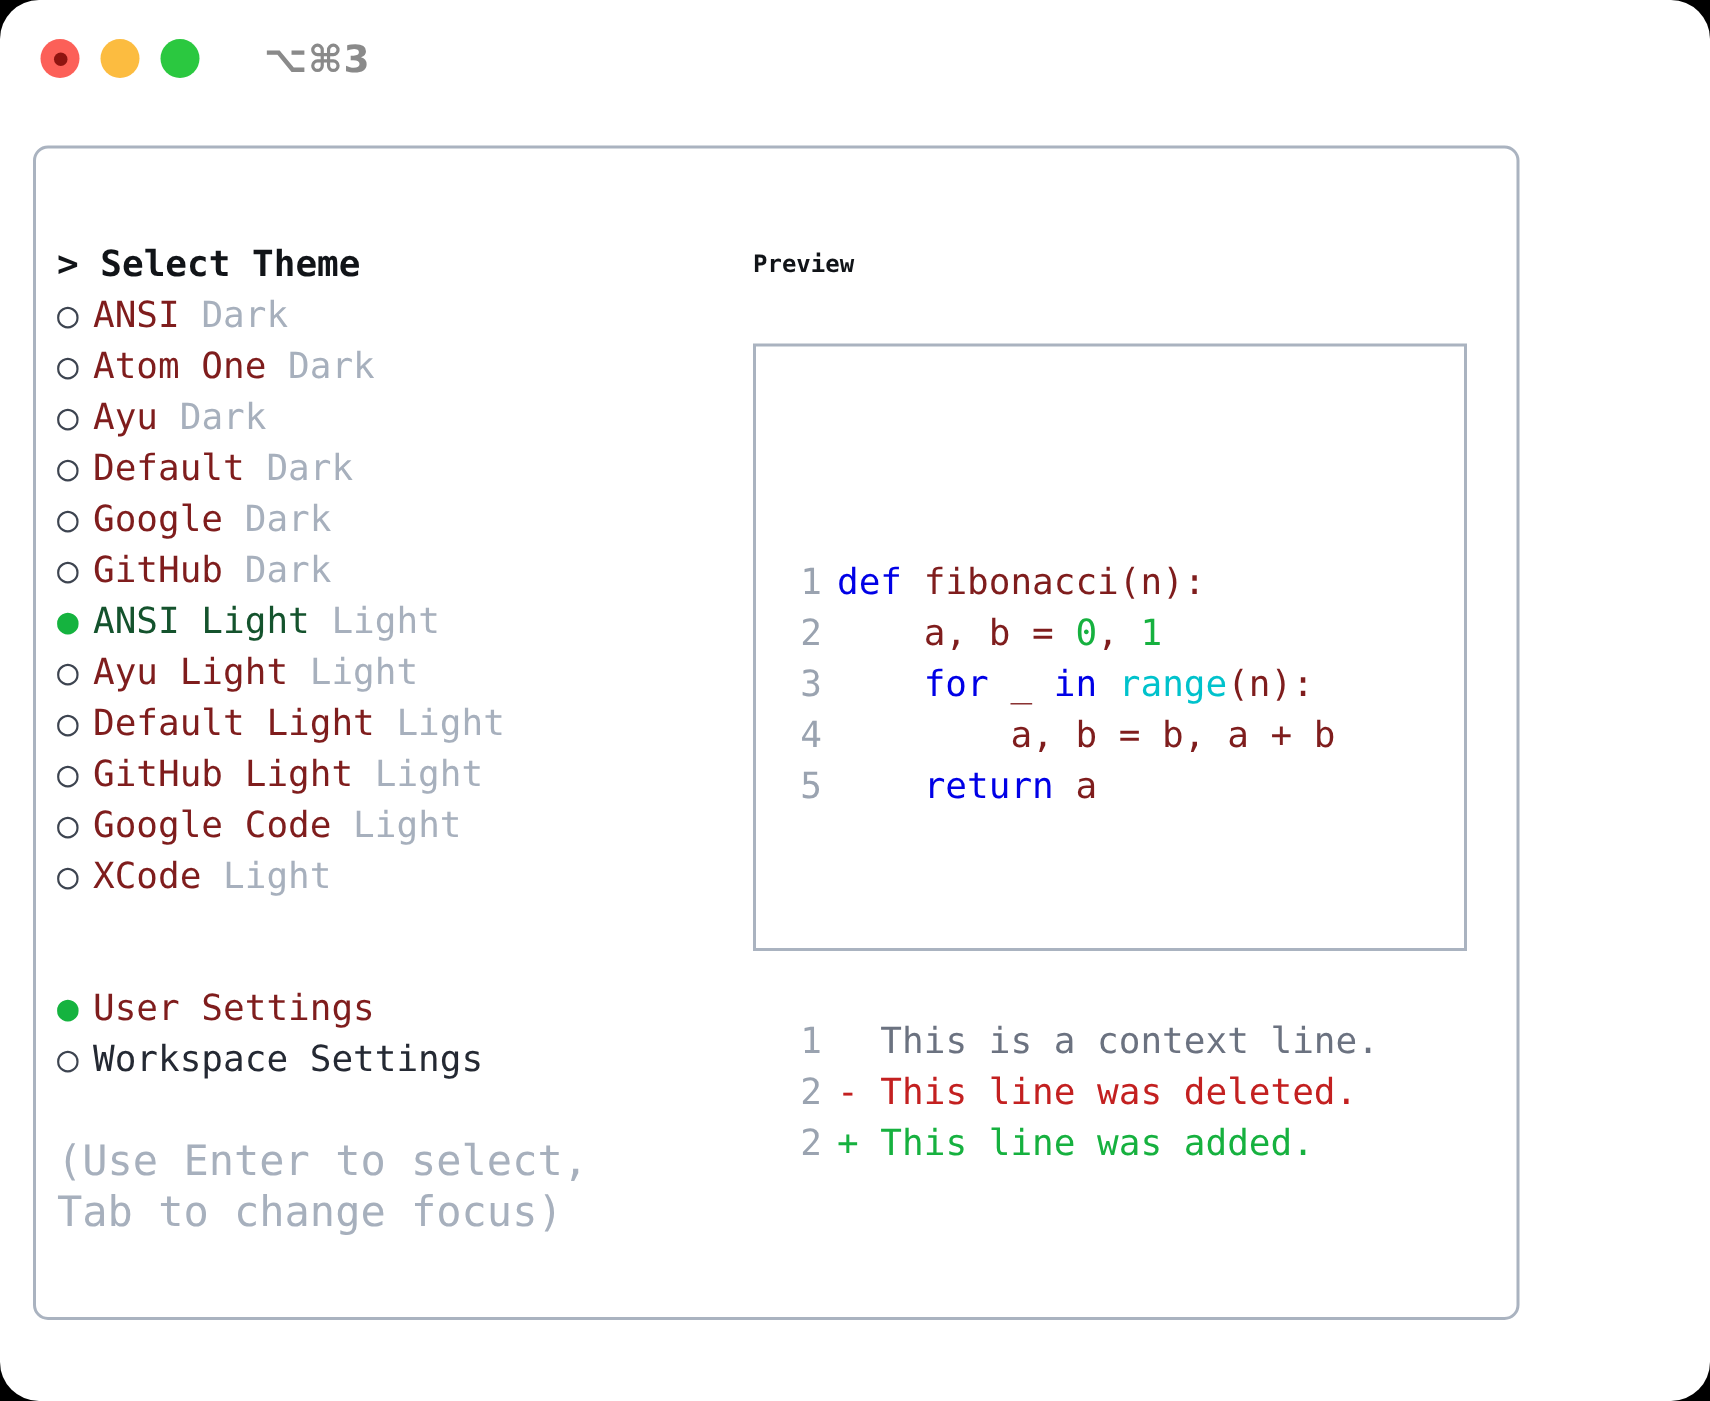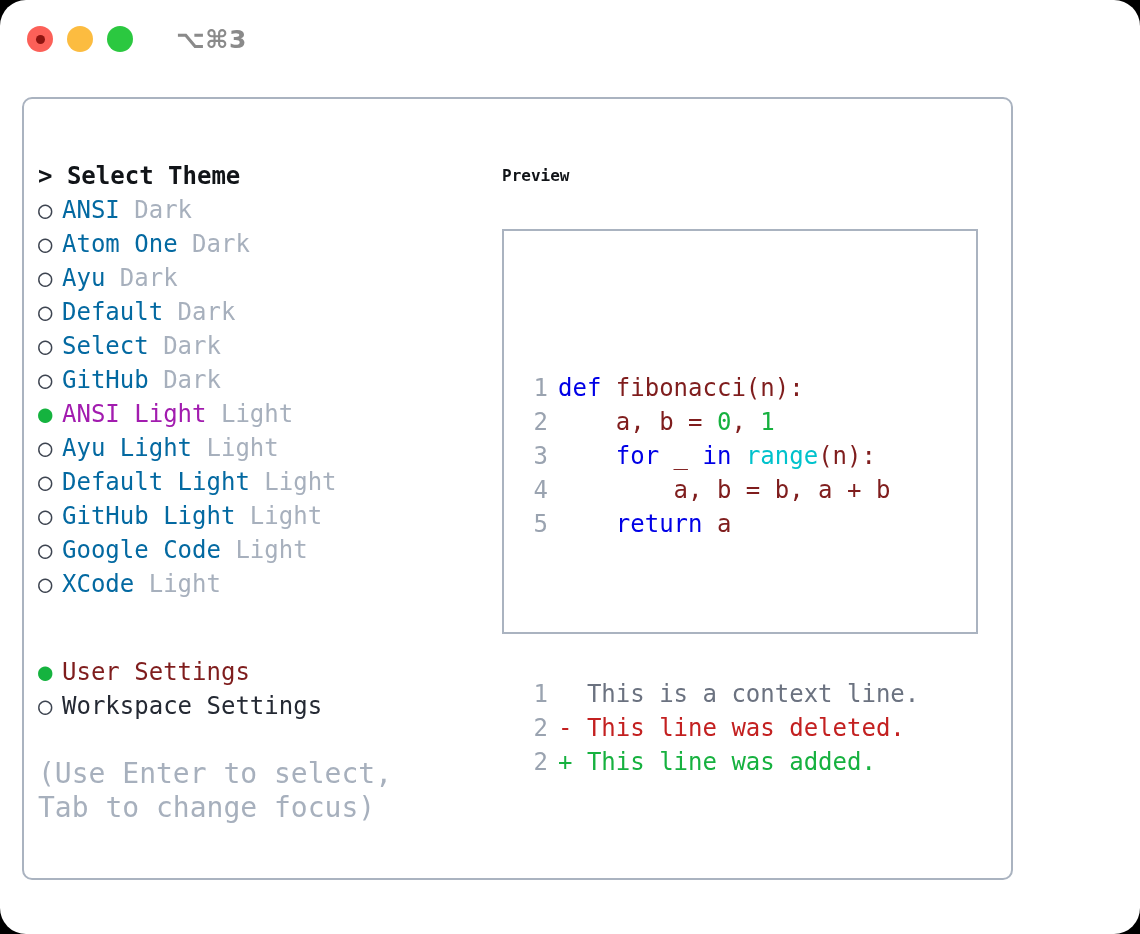--- a/index.html
+++ b/index.html
@@ -107,22 +107,22 @@
   .bullet {
     display: inline-block;
     width: 24px;
     flex: 0 0 24px;
     text-align: left;
     color: #3d4450;
     font-size: 24px;
   }
   .bullet.selected { color: #15b33f; }
 
-  .theme-name { color: #0369a1; }
-  .theme-row.selected .theme-name { color: #a21caf; }
+  .theme-name { color: #7f1d1d; }
+  .theme-row.selected .theme-name { color: #14532d; }
 
   .theme-kind { color: #a7b0bd; }
 
   .apply-section { margin-top: 34px; }
 
   .apply-header {
     font-size: 24px;
     color: #242933;
     line-height: 34px;
     white-space: pre;
@@ -228,21 +228,21 @@
       <div class="left-col">
 
         <div class="list-header">&gt; Select Theme</div>
 
         <div>
 
         <div class="theme-row"><span class="bullet">○</span><span class="theme-name">ANSI</span><span> </span><span class="theme-kind">Dark</span></div>
             <div class="theme-row"><span class="bullet">○</span><span class="theme-name">Atom One</span><span> </span><span class="theme-kind">Dark</span></div>
             <div class="theme-row"><span class="bullet">○</span><span class="theme-name">Ayu</span><span> </span><span class="theme-kind">Dark</span></div>
             <div class="theme-row"><span class="bullet">○</span><span class="theme-name">Default</span><span> </span><span class="theme-kind">Dark</span></div>
-            <div class="theme-row"><span class="bullet">○</span><span class="theme-name">Select</span><span> </span><span class="theme-kind">Dark</span></div>
+            <div class="theme-row"><span class="bullet">○</span><span class="theme-name">Google</span><span> </span><span class="theme-kind">Dark</span></div>
             <div class="theme-row"><span class="bullet">○</span><span class="theme-name">GitHub</span><span> </span><span class="theme-kind">Dark</span></div>
             <div class="theme-row selected"><span class="bullet selected">●</span><span class="theme-name">ANSI Light</span><span> </span><span class="theme-kind">Light</span></div>
             <div class="theme-row"><span class="bullet">○</span><span class="theme-name">Ayu Light</span><span> </span><span class="theme-kind">Light</span></div>
             <div class="theme-row"><span class="bullet">○</span><span class="theme-name">Default Light</span><span> </span><span class="theme-kind">Light</span></div>
             <div class="theme-row"><span class="bullet">○</span><span class="theme-name">GitHub Light</span><span> </span><span class="theme-kind">Light</span></div>
             <div class="theme-row"><span class="bullet">○</span><span class="theme-name">Google Code</span><span> </span><span class="theme-kind">Light</span></div>
             <div class="theme-row"><span class="bullet">○</span><span class="theme-name">XCode</span><span> </span><span class="theme-kind">Light</span></div>
           </div>
 
         <div class="apply-section">

